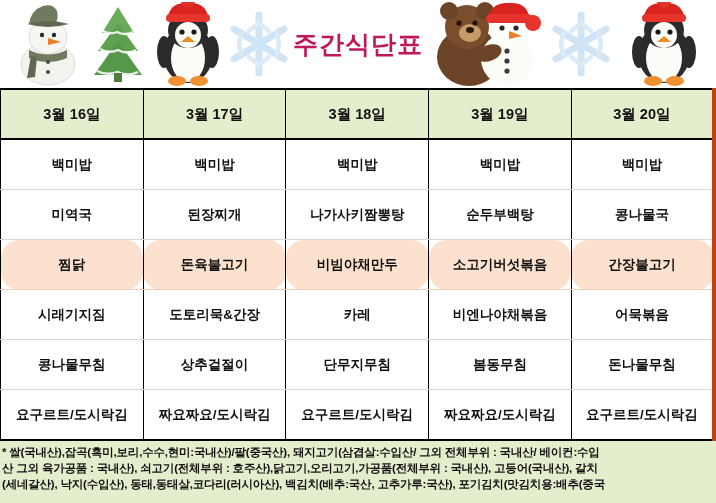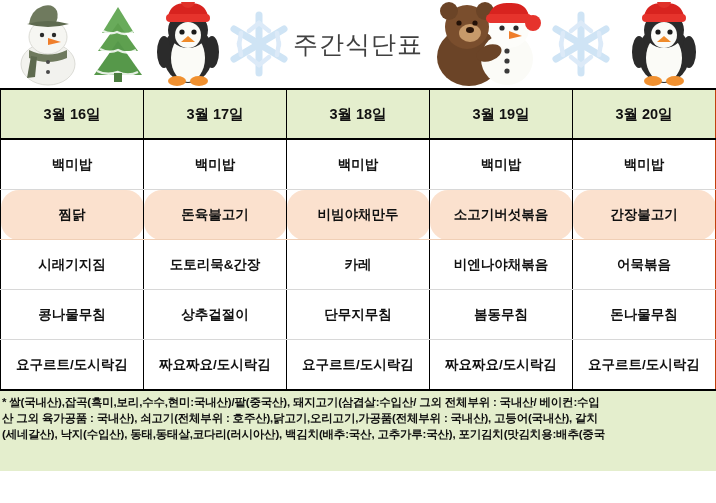--- a/index.html
+++ b/index.html
@@ -39,23 +39,23 @@
     justify-content: center;
   }
   .banner-title {
     position: absolute;
     left: 0;
     right: 0;
     top: 50%;
     transform: translateY(-50%);
     text-align: center;
     font-size: 25px;
-    font-weight: normal;
+    font-weight: bold;
     letter-spacing: 1px;
-    color: #404040;
+    color: #be185d;
     z-index: 5;
   }
 
   
   table.menu {
     border-collapse: collapse;
     table-layout: fixed;
     width: 716px;
     margin: 0;
   }
@@ -92,21 +92,21 @@
   }
   table.menu tbody tr:last-child td {
     border-bottom: 2px solid #000000;
   }
   table.menu tr td:first-child,
   table.menu thead th:first-child {
     border-left: 1px solid #000000;
   }
   table.menu tr td:last-child,
   table.menu thead th:last-child {
-    border-right: 1px solid #c2410c;
+    border-right: 4px solid #c2410c;
   }
   td.snack-cell {
     font-size: 12.5px;
   }
 
   
   .origin-note {
     background: #e4eecd;
     padding: 3px 2px 4px 2px;
     height: 80px;
@@ -286,20 +286,27 @@
       </tr>
     </thead>
     <tbody>
       <tr class="menu-row rice-row">
         <td>백미밥</td>
         <td>백미밥</td>
         <td>백미밥</td>
         <td>백미밥</td>
         <td>백미밥</td>
       </tr>
+      <tr class="menu-row soup-row">
+        <td>미역국</td>
+        <td>된장찌개</td>
+        <td>나가사키짬뽕탕</td>
+        <td>순두부백탕</td>
+        <td>콩나물국</td>
+      </tr>
       <tr class="menu-row main-row">
         <td>찜닭</td>
         <td>돈육불고기</td>
         <td>비빔야채만두</td>
         <td>소고기버섯볶음</td>
         <td>간장불고기</td>
       </tr>
       <tr class="menu-row side-row">
         <td>시래기지짐</td>
         <td>도토리묵&amp;간장</td>

